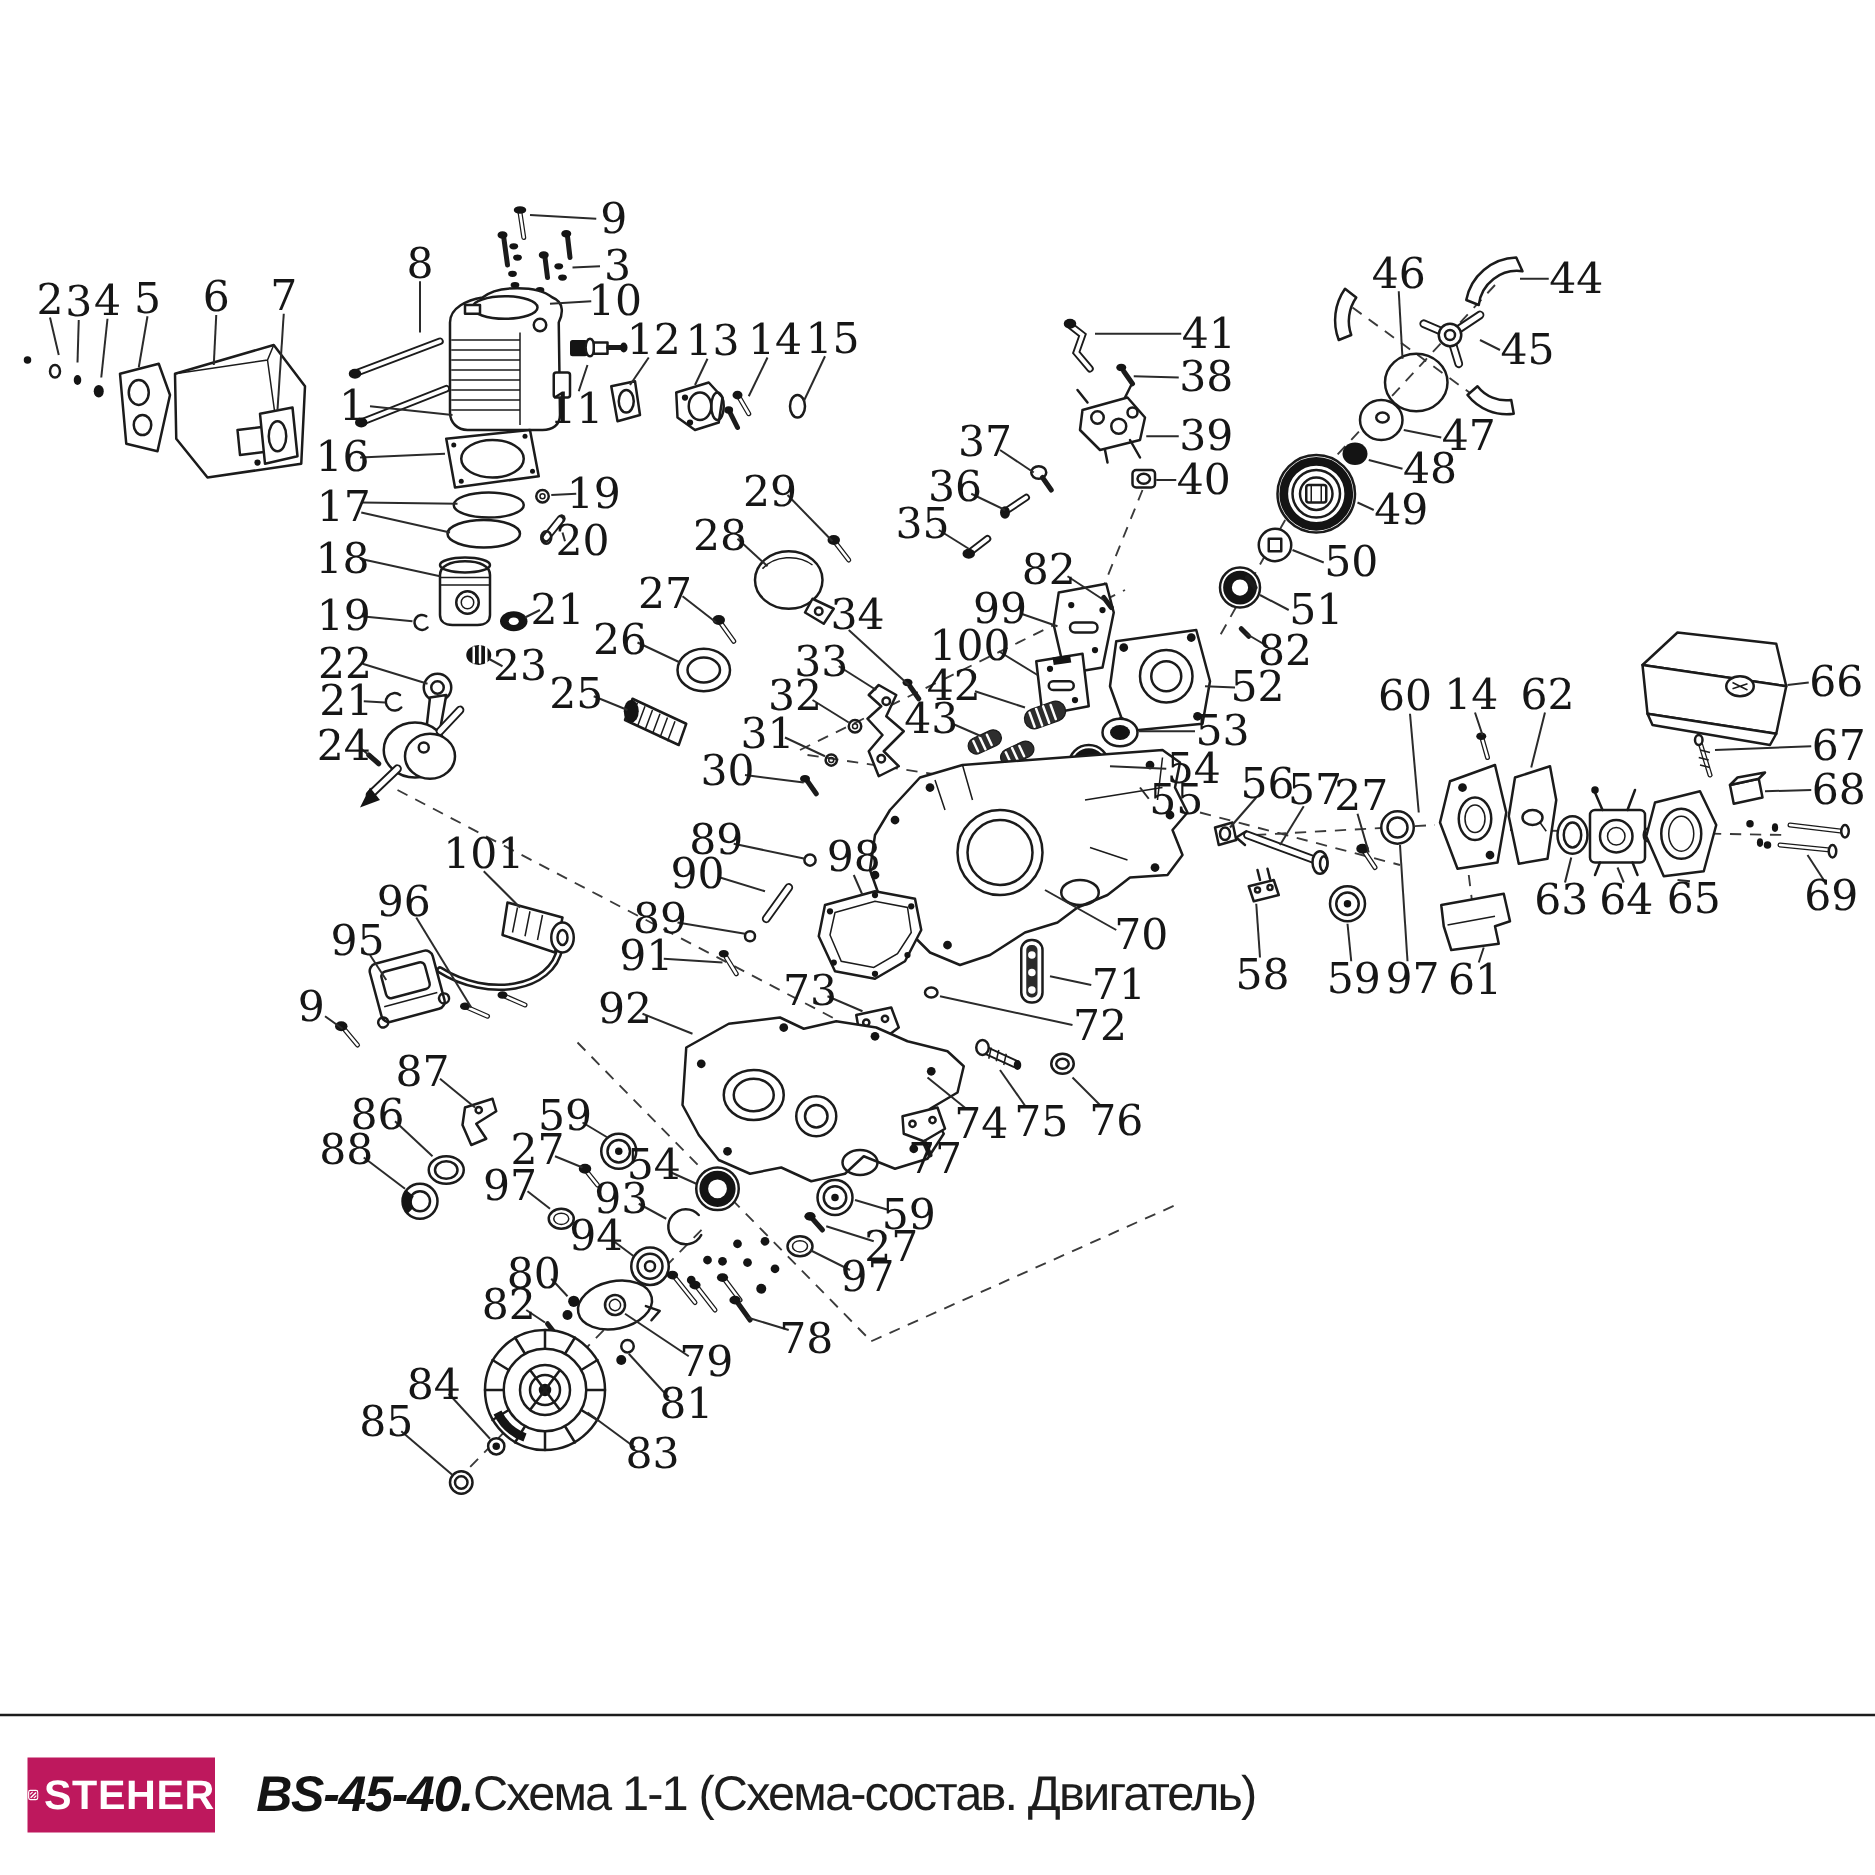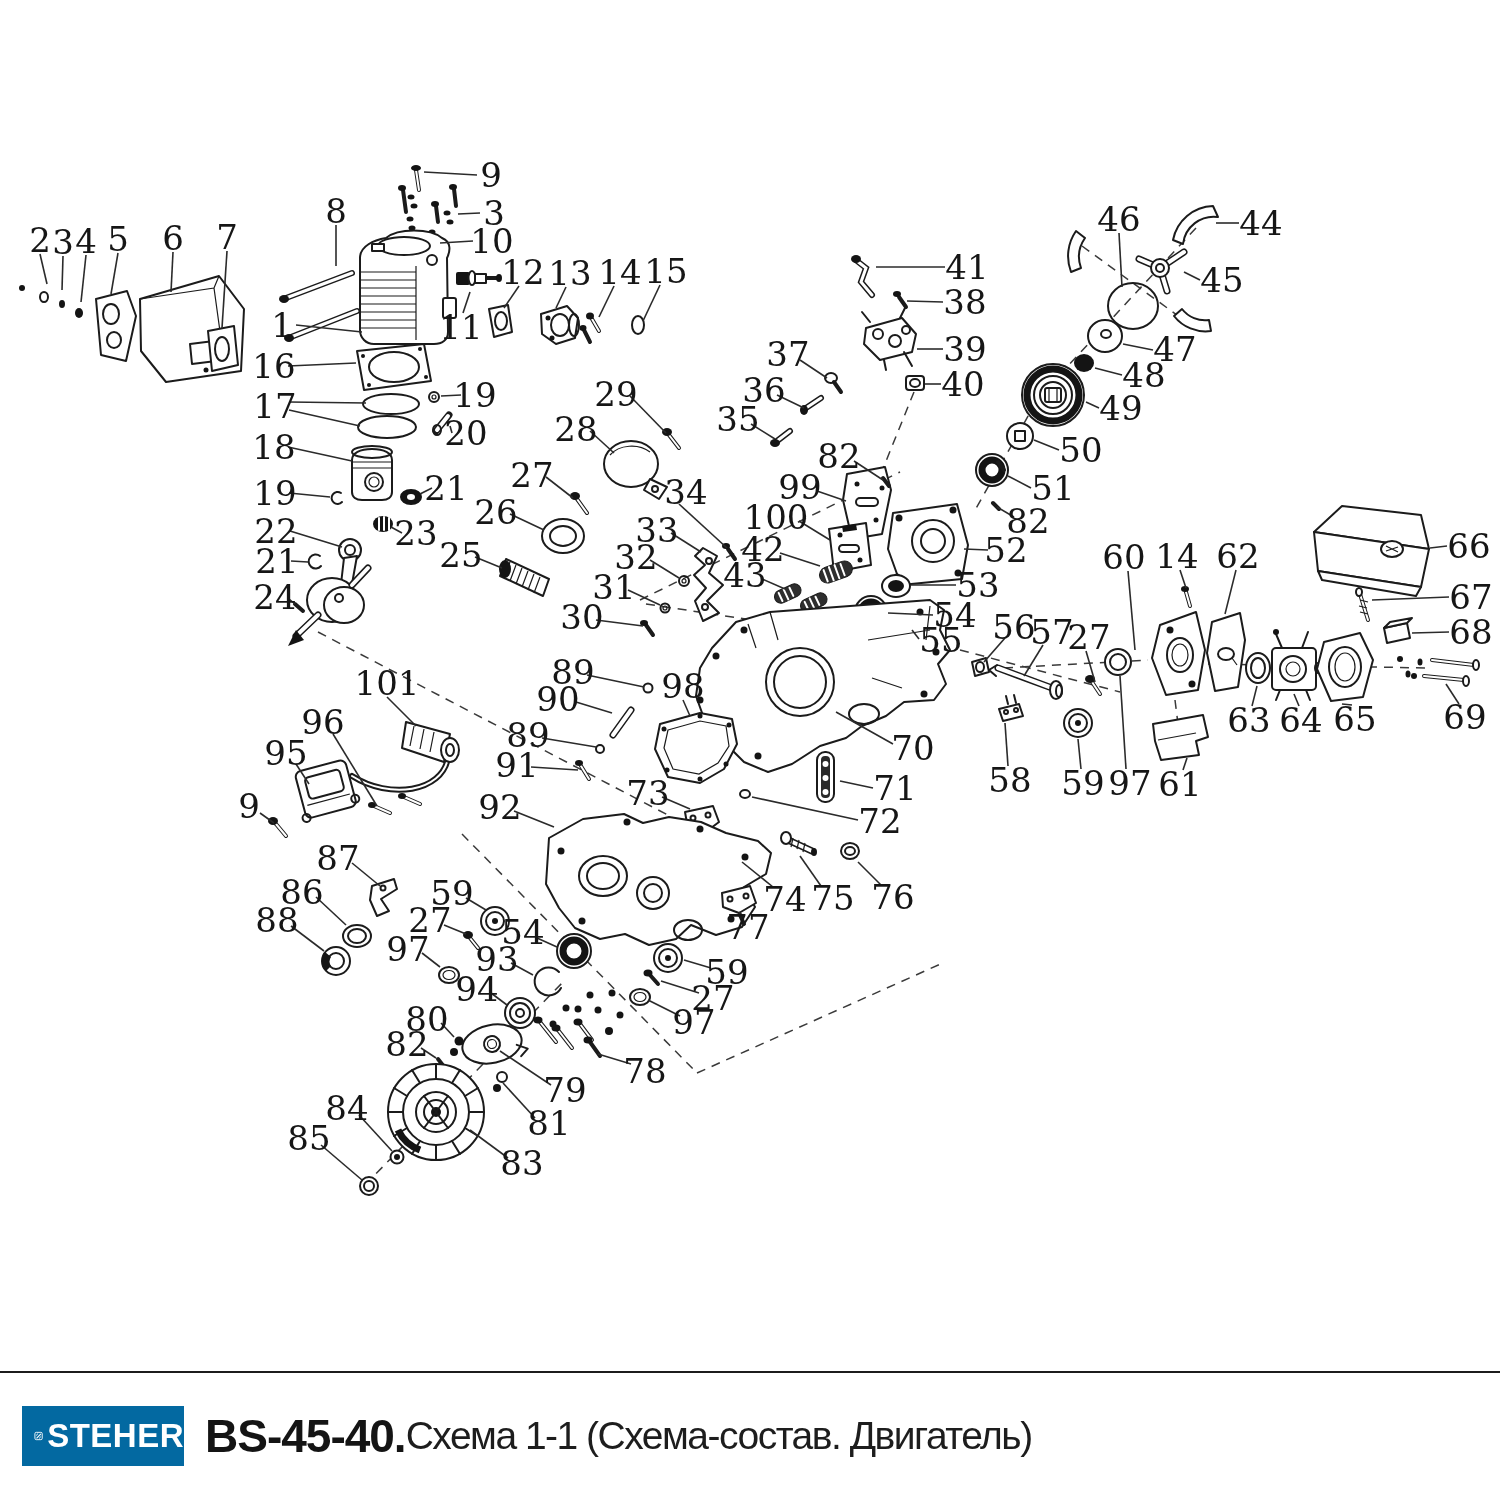--- a/index.html
+++ b/index.html
@@ -16,26 +16,26 @@
   .rod4{stroke:#1b1b1b;stroke-width:4;fill:none;stroke-linecap:round;}
   .wo3{stroke:#fff;stroke-width:3;fill:none;stroke-linecap:round;}
   .wo4{stroke:#fff;stroke-width:4;fill:none;stroke-linecap:round;}
   .wo2{stroke:#fff;stroke-width:2;fill:none;stroke-linecap:round;}
   .ring{stroke:#141414;stroke-width:7;fill:none;}
   .dash{stroke:#3a3a3a;stroke-width:1.5;fill:none;stroke-dasharray:9 7;}
   .plabel{font:34px "DejaVu Serif",serif;fill:#161616;text-anchor:middle;dominant-baseline:central;}
   .leader{stroke:#2b2b2b;stroke-width:1.6;}
   
   #divider{position:absolute;left:0;top:1371px;width:1500px;height:2px;background:#1c1c1c;}
-  #logo{position:absolute;left:22px;top:1406px;width:150px;height:60px;background:#0369a1;
-        display:flex;align-items:center;justify-content:center;gap:4px;padding-left:12px;}
+  #logo{position:absolute;left:22px;top:1406px;width:150px;height:60px;background:#be185d;
+        display:flex;align-items:center;justify-content:center;gap:4px;}
   #logo .brand{color:#fff;font-weight:700;font-size:33px;letter-spacing:0.5px;}
   #title{position:absolute;left:205px;top:1406px;height:60px;display:flex;align-items:center;
          white-space:nowrap;color:#141414;}
-  #title .model{font-weight:700;font-size:46px;letter-spacing:-1px;}
+  #title .model{font-weight:700;font-size:40px;letter-spacing:-1px;font-style:italic;}
   #title .schema{font-weight:400;font-size:39px;letter-spacing:-1.5px;color:#1d1d1d;}
 </style>
 </head>
 <body>
 
 <svg id="stage" viewBox="0 0 1500 1372" xmlns="http://www.w3.org/2000/svg">
 
   <path class="dash" d="
     M318,632 L750,858 M1196,228 L1040,396 M1082,246 L1192,326 M914,392 L880,476
     M1004,668 L1148,660 M1208,664 L1428,668 M365,1185 L565,980 M462,834 L697,1073

